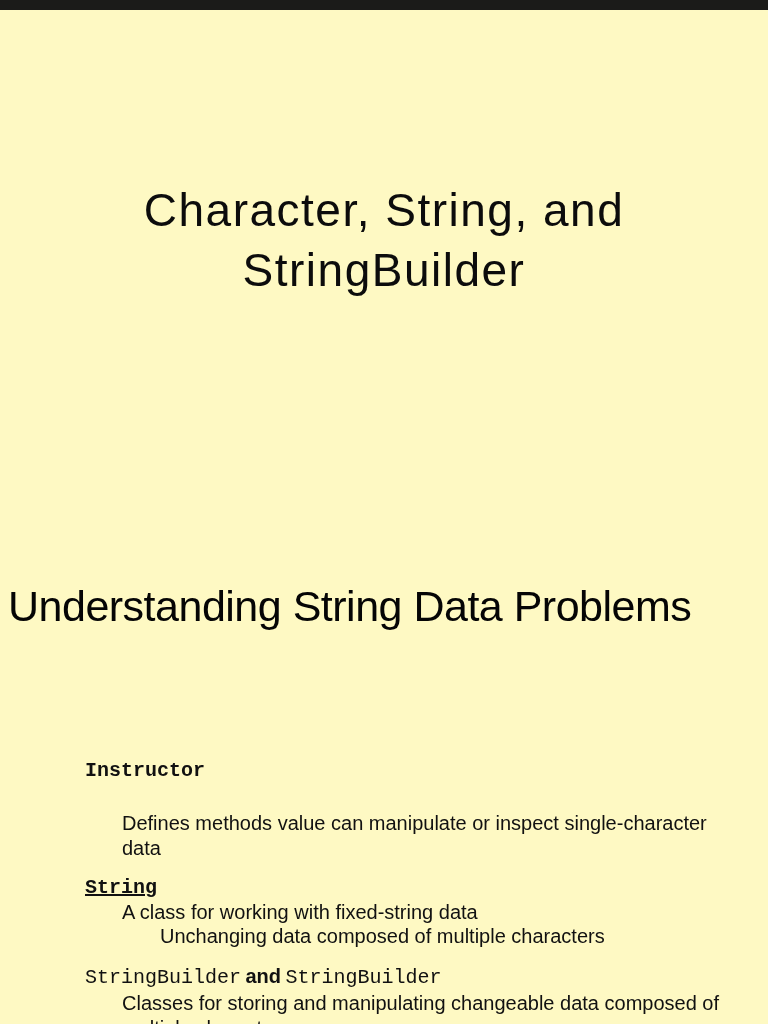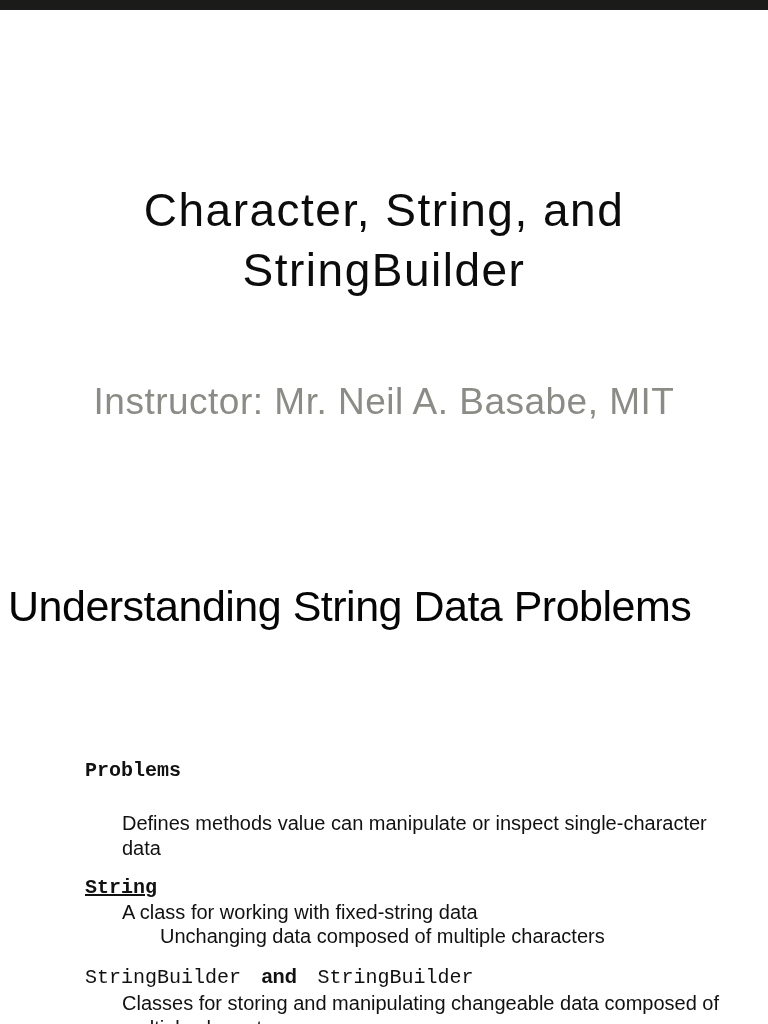--- a/index.html
+++ b/index.html
@@ -3,21 +3,21 @@
 <meta charset="utf-8">
 <style>
   html, body { margin: 0; padding: 0; }
   body { background: #ECEADF; font-family: "Liberation Sans", sans-serif; }
 
   .frame {
     position: relative;
     width: 768px;
     height: 1024px;
     overflow: hidden;
-    background: #ffffff;
+    background: #fef9c3;
   }
 
   .top-bar {
     position: absolute;
     left: 0; top: 0;
     width: 768px; height: 10px;
     background: #1B1B19;
   }
 
   
@@ -69,21 +69,21 @@
     font-size: 20px;
     color: #111111;
   }
   .mono.bold { font-weight: bold; }
 
   .conj {
     font-family: "Liberation Sans", sans-serif;
     font-weight: bold;
     font-size: 20px;
     color: #111111;
-    margin: 0 16px;
+    margin: 0 0;
   }
 
   .intro       { left: 45px;  top: 712px; white-space: nowrap; }
   .code1       { left: 85px;  top: 759px; position: absolute; }
   .bullet-1a   { left: 122px; top: 786px; white-space: nowrap; }
   .bullet-1b   { left: 122px; top: 811px; width: 600px; }
   .code2       { left: 85px;  top: 876px; position: absolute; text-decoration: underline; }
   .bullet-2a   { left: 122px; top: 900px; white-space: nowrap; }
   .bullet-2b   { left: 160px; top: 924px; white-space: nowrap; }
   .code3-line  { left: 85px;  top: 965px; position: absolute; white-space: nowrap; }
@@ -94,26 +94,25 @@
 
 <div class="frame">
 
   <div class="top-bar"></div>
 
   <div class="slide-title">
     <div>Character, String, and</div>
     <div>StringBuilder</div>
   </div>
 
-  <div class="slide-subtitle">Instructor: Mr. Neil A. Basabe, MIT</div>
 
   <div class="slide2-heading">Understanding String Data Problems</div>
 
 
-  <div class="mono bold code1">Problems</div>
+  <div class="mono bold code1">Instructor</div>
   <div class="body-text bullet-1b">Defines methods value can manipulate or inspect single-character data</div>
 
   <div class="mono bold code2">String</div>
   <div class="body-text bullet-2b">Unchanging data composed of multiple characters</div>
   <div class="body-text bullet-2a">A class for working with fixed-string data</div>
 
   <div class="code3-line">
     <span class="mono">StringBuilder</span>
     <span class="conj">and</span>
     <span class="mono">StringBuilder</span>

